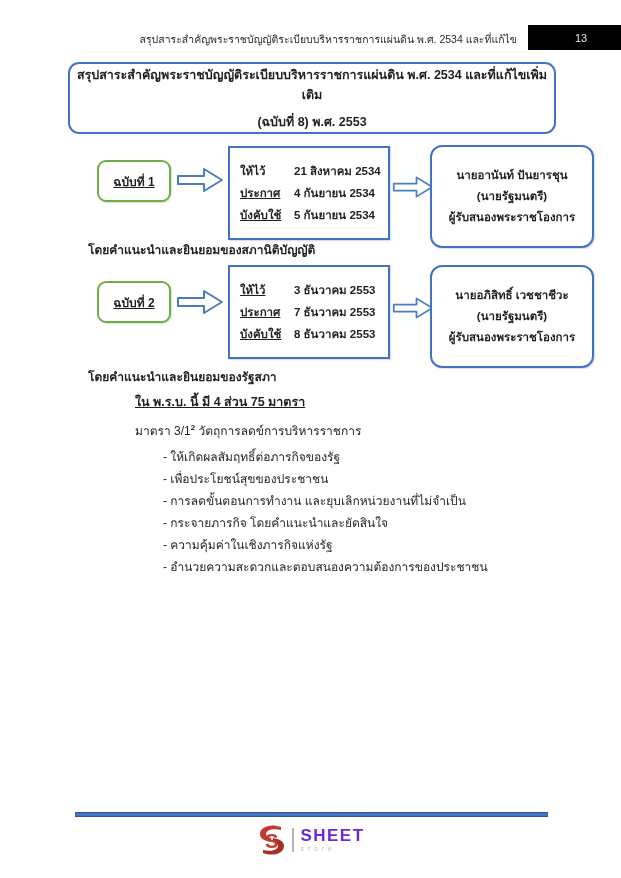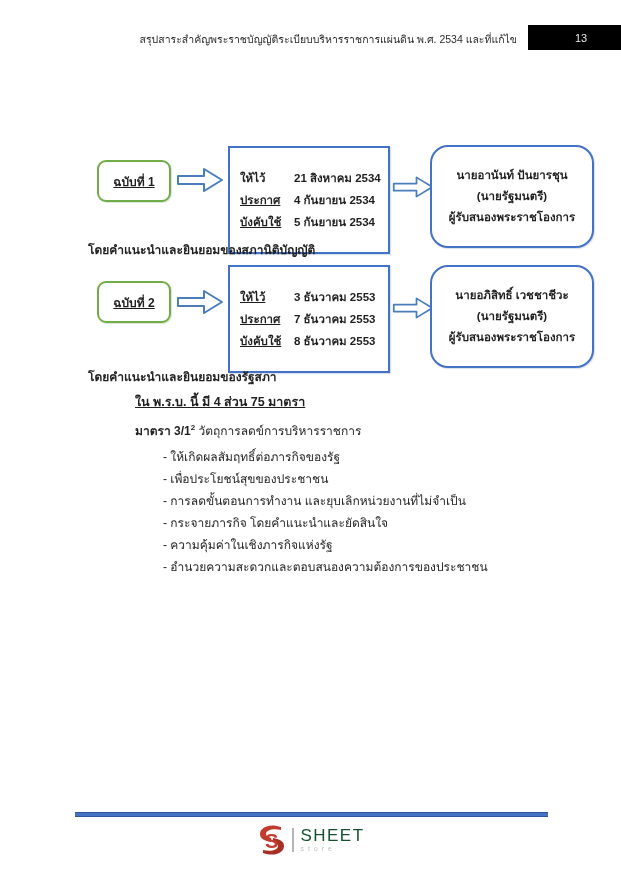--- a/index.html
+++ b/index.html
@@ -14,60 +14,64 @@
   
   .title-box { position:absolute; top:62px; left:68px; width:488px; height:72px; border:2px solid #4472c4;
                border-radius:11px; display:flex; flex-direction:column; align-items:center; justify-content:center;
                gap:7px; background:#fff; }
   .title-box .l1, .title-box .l2 { font-weight:bold; font-size:12.5px; text-align:center; }
 
   
   .edition-box { position:absolute; width:74px; height:42px; border:2px solid #70ad47; border-radius:9px;
                  background:#fff; display:flex; align-items:center; justify-content:center;
                  font-weight:bold; font-size:12px; box-shadow:1px 1px 0 rgba(120,160,110,.25);text-decoration:underline; }
-  .dates-box { position:absolute; width:162px; border:2px solid #4472c4; background:#fff; padding:19px 10px;
+  .dates-box { position:absolute; width:162px; border:2px solid #4472c4; background:#fff; padding:12px 10px;
                box-shadow:1px 1px 1px rgba(100,130,180,.25); }
   .date-row { font-size:11.5px; font-weight:bold; line-height:22px; white-space:nowrap; display:flex; }
   .date-row .lbl { display:inline-block; min-width:54px; }
   .date-row .lbl.u { text-decoration:underline; }
-  .signer-box { position:absolute; width:164px; height:103px; border:2px solid #4472c4; border-radius:18px;
+  .signer-box { position:absolute; width:164px; height:103px; border:2px solid #4472c4; border-radius:12px;
                 background:#fff; display:flex; flex-direction:column; align-items:center; justify-content:center;
                 gap:4px; box-shadow:1px 1px 1px rgba(100,130,180,.25); }
   .signer-box div { font-size:11.5px; font-weight:bold; text-align:center; line-height:17px; }
   .flow-arrow { position:absolute; }
 
   .note { position:absolute; font-weight:bold; font-size:12px; }
 
   
   .sum-heading { position:absolute; left:135px; top:392px; font-weight:bold; font-size:12.5px; text-decoration:underline; }
   .sum-section { position:absolute; left:135px; top:421px; font-size:12px; }
-  .sum-section .mt { font-weight:bold; }
+  .sum-section .mt { font-weight:normal; }
   .sum-section sup { font-size:8px; font-weight:bold; }
   .bullets { position:absolute; left:163px; top:446px; font-size:12px; line-height:22px; }
 
   
   .footer-bar { position:absolute; left:75px; top:812px; width:473px; height:5px; background:#4472c4;
                 border-top:1px solid #2f5597; border-bottom:1px solid #2f5597; }
   .logo { position:absolute; left:0; top:822px; width:621px; display:flex; align-items:center; justify-content:center; }
   .logo-s { width:32px; height:36px; }
   .logo-div { width:2px; height:24px; background:#b5b5b5; margin:0 6px 0 4px; }
   .logo-txt { display:flex; flex-direction:column; }
-  .logo-name { font-size:17px; font-weight:normal; color:#14532d; letter-spacing:1.5px; line-height:17px; }
+  .logo-name { font-size:17px; font-weight:bold; color:#6d28d9; letter-spacing:1.5px; line-height:17px; }
   .logo-sub { font-size:7px; color:#c0c0c0; letter-spacing:4px; line-height:9px; }
 </style>
 </head>
 <body>
 
 <div class="page">
 
   <div class="hdr-title">สรุปสาระสำคัญพระราชบัญญัติระเบียบบริหารราชการแผ่นดิน พ.ศ. 2534 และที่แก้ไข</div>
   <div class="pageno-box">
     <span>13</span>
   </div>
 
+  <div class="title-box">
+    <div class="l1">สรุปสาระสำคัญพระราชบัญญัติระเบียบบริหารราชการแผ่นดิน พ.ศ. 2534 และที่แก้ไขเพิ่มเติม</div>
+    <div class="l2">(ฉบับที่ 8) พ.ศ. 2553</div>
+  </div>
 
   <div class="edition-box" style="left:97px; top:160px;">
     <span>ฉบับที่ 1</span>
   </div>
 
   <svg class="flow-arrow" style="left:176px; top:165px;" width="48" height="30" viewBox="0 0 48 30">
     <polygon points="2,11 28,11 28,4 46,15 28,26 28,19 2,19" fill="#ffffff" stroke="#4a7ebb" stroke-width="2" stroke-linejoin="round"></polygon>
   </svg>
 
   <div class="dates-box" style="left:228px; top:146px;">

